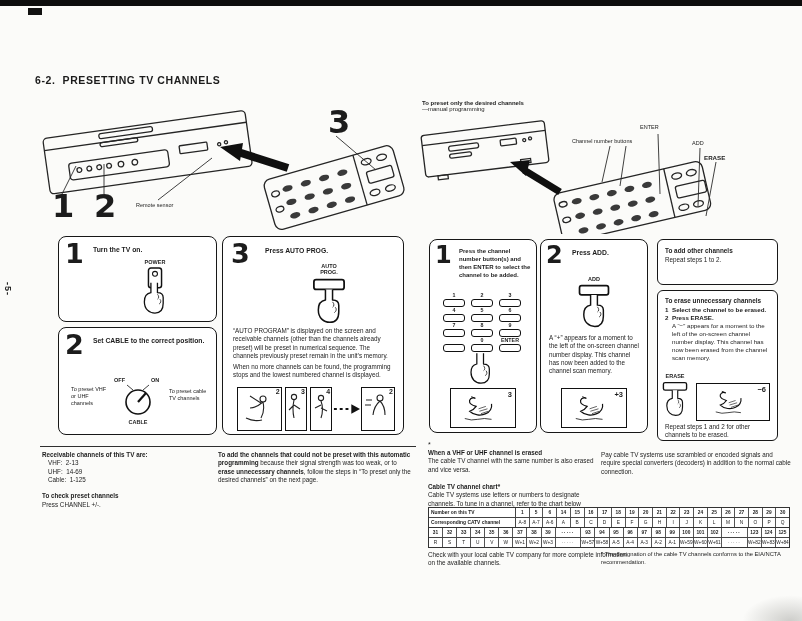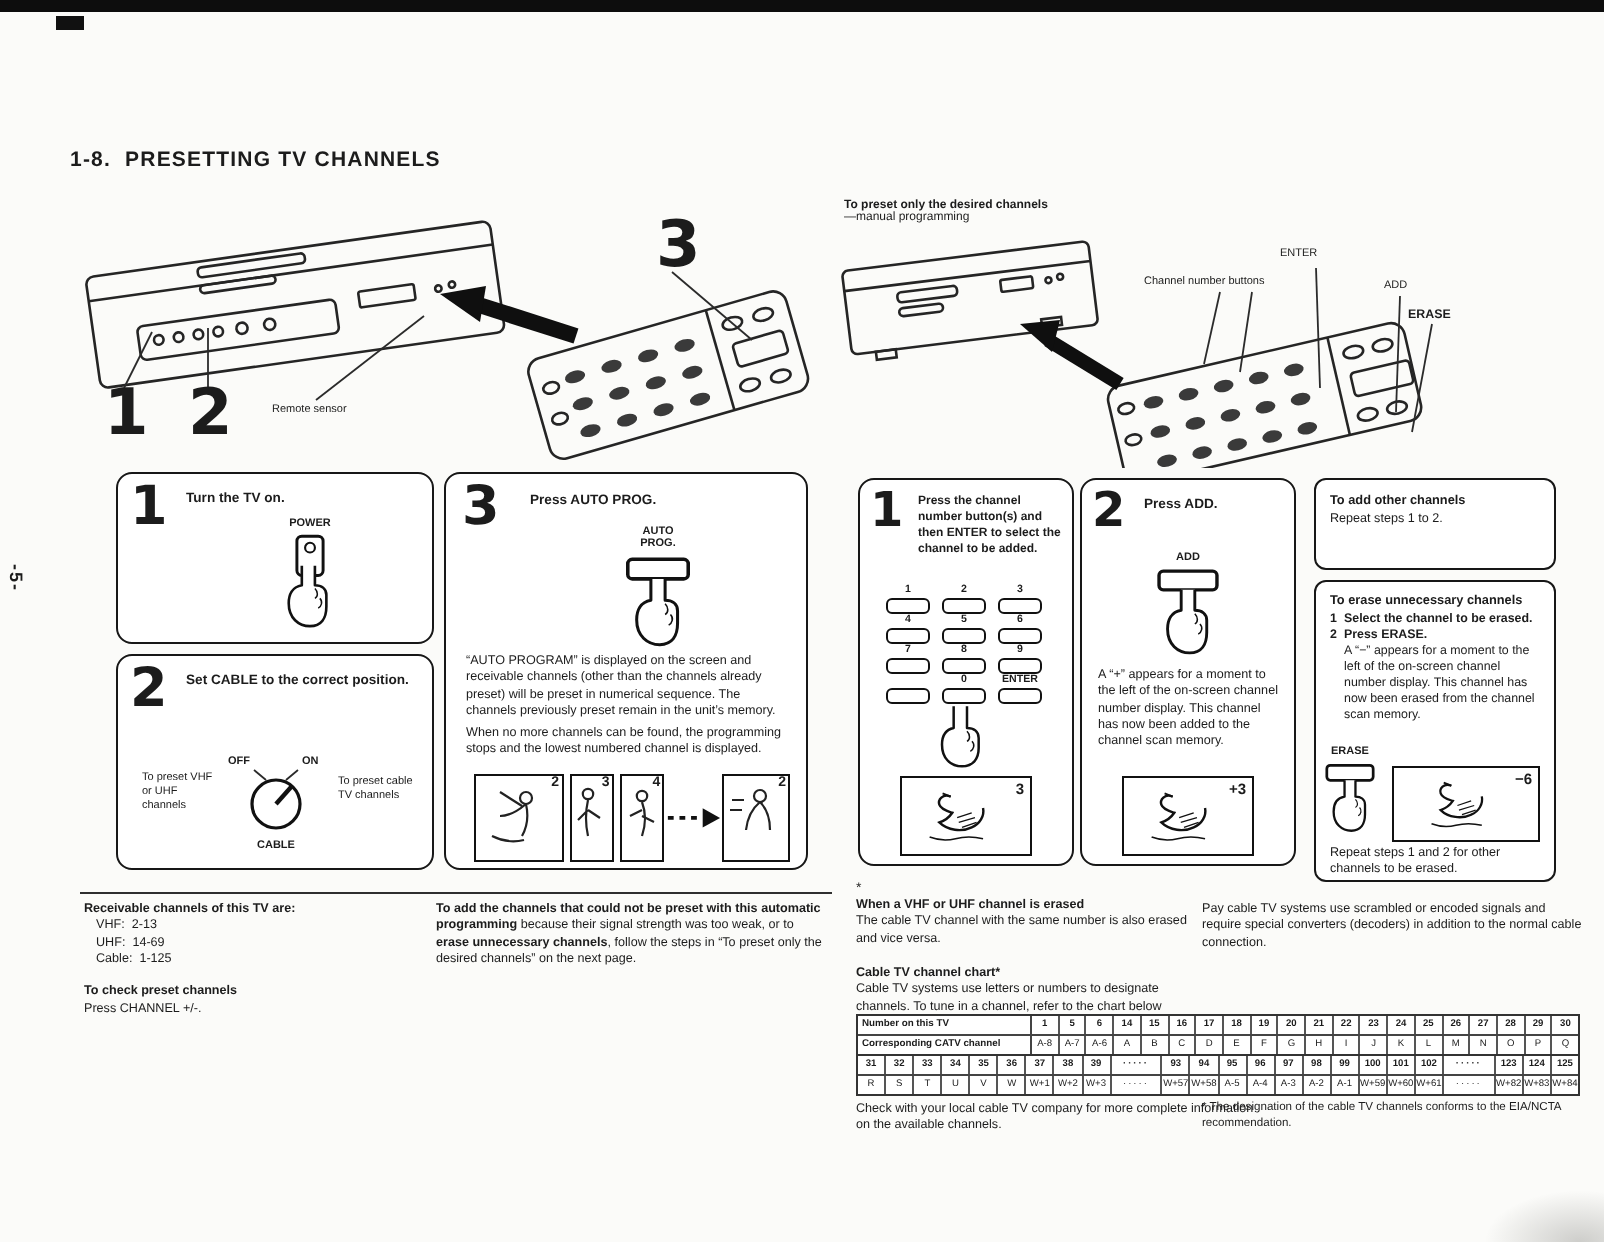--- a/index.html
+++ b/index.html
@@ -77,21 +77,21 @@
     <path d="M10 34 q8 3 16 1 q8 -2 17 0" fill="none" stroke="#111" stroke-width="1"></path>
   </symbol>
 </defs>
 </svg>
 
 <div id="page">
 
   <div class="topbar"></div>
   <div class="regmark"></div>
   <div class="pagemark">-5-</div>
-  <h1 class="title pre">1-8.  PRESETTING TV CHANNELS</h1>
+  <h1 class="title pre">6-2.  PRESETTING TV CHANNELS</h1>
 
   <div class="abs" style="left:40px;top:100px;width:372px;height:132px;">
     <svg width="372" height="132" viewBox="0 0 372 132">
       <g class="sk" transform="rotate(-8 110 55)">
         <rect x="6" y="24" width="204" height="56" rx="4"></rect>
         <line x1="6" y1="36" x2="210" y2="36"></line>
         <rect x="62" y="27" width="54" height="5" rx="2"></rect>
         <rect x="62" y="36" width="38" height="4" rx="2"></rect>
         <rect x="28" y="52" width="100" height="17" rx="3"></rect>
         <circle cx="38" cy="60" r="2.4"></circle>

